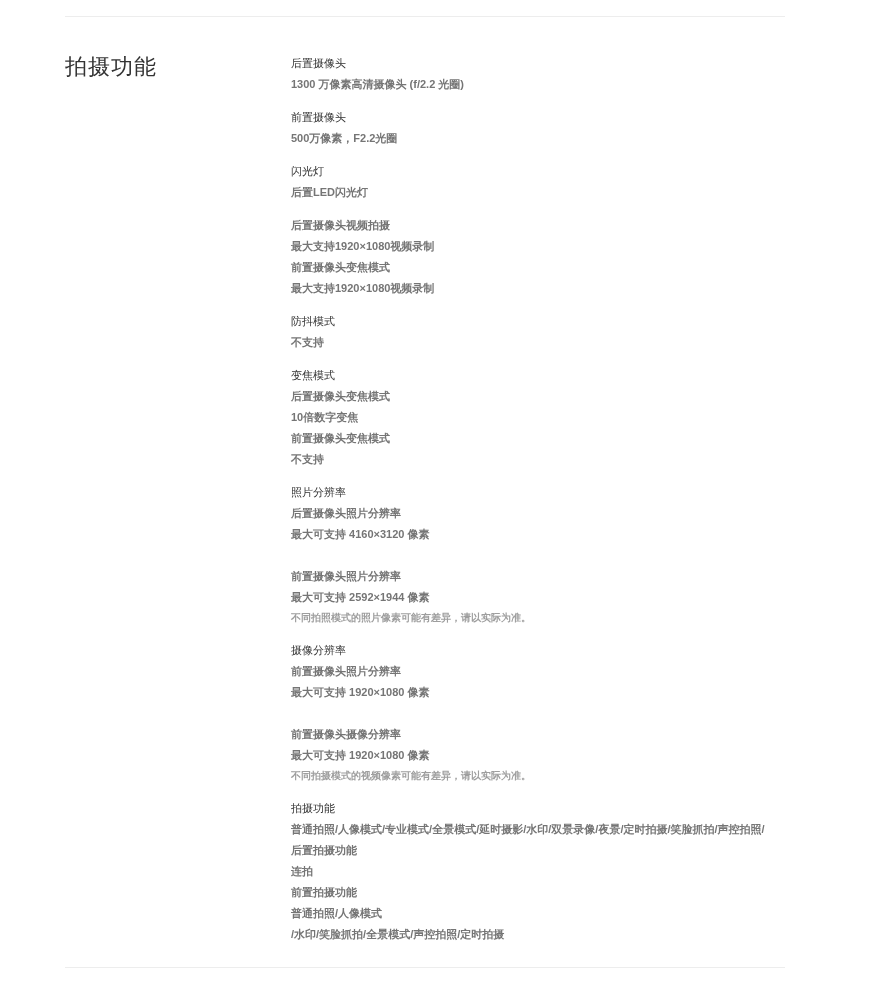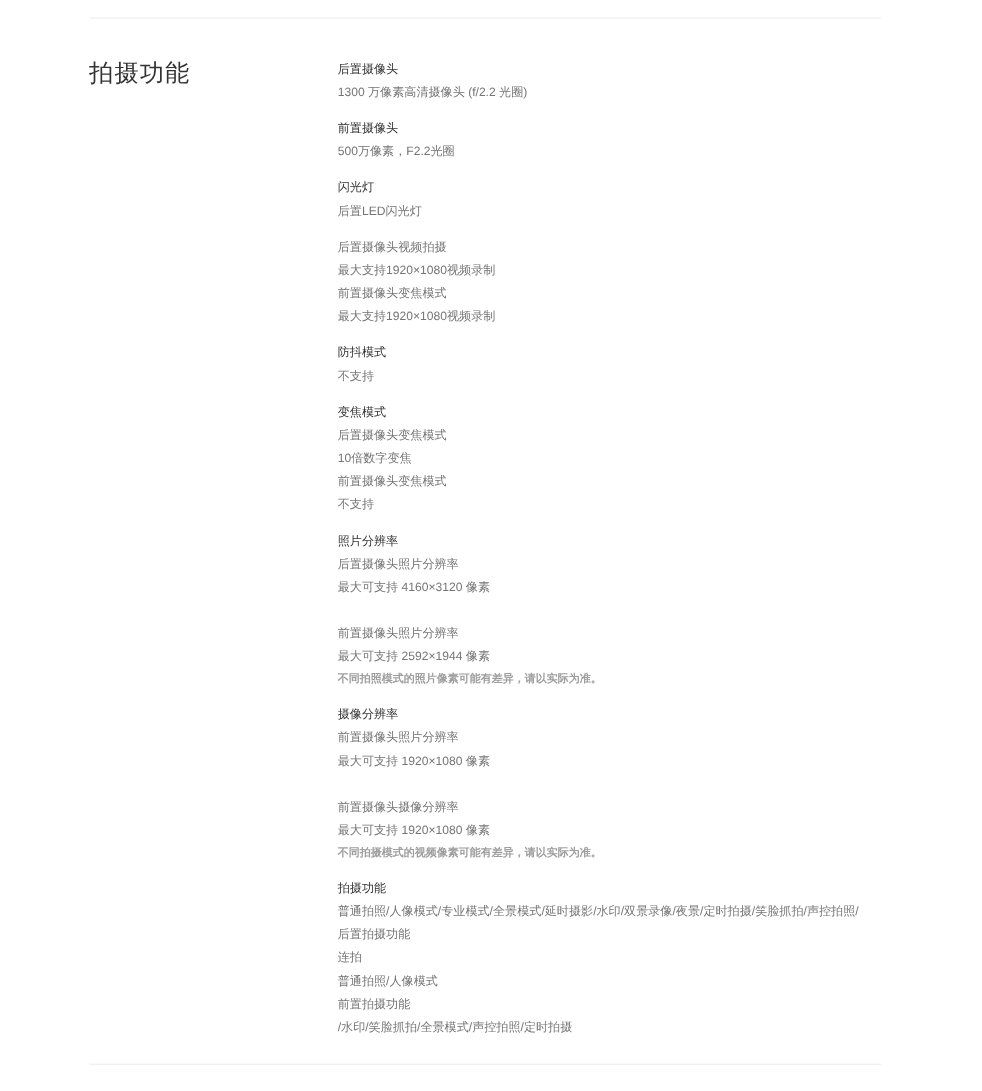--- a/index.html
+++ b/index.html
@@ -17,21 +17,20 @@
   }
   .sheet {
     position: absolute;
     left: 65px;
     top: 16px;
     width: 720px;
     border-top: 1px solid #ededed;
     border-bottom: 1px solid #ededed;
     padding: 35px 0 22px 0;
     box-sizing: border-box;
-    margin-left: 16px;
   }
   .cols {
     display: flex;
     align-items: flex-start;
   }
   .left-col {
     width: 226px;
     flex: 0 0 226px;
   }
   .section-title {
@@ -55,21 +54,21 @@
   }
   .spec-heading {
     margin: 0;
     font-size: 11px;
     font-weight: 400;
     color: #333333;
     line-height: 21px;
   }
   .spec-line {
     font-size: 11px;
-    font-weight: 400;
+    font-weight: 700;
     color: #757575;
     line-height: 21px;
     min-height: 21px;
   }
   .spec-note {
     font-size: 10px;
     font-weight: 700;
     color: #9e9e9e;
     line-height: 20px;
   }
@@ -137,20 +136,20 @@
             <div class="spec-line">前置摄像头摄像分辨率</div>
             <div class="spec-line">最大可支持 1920×1080 像素</div>
             <div class="spec-note">不同拍摄模式的视频像素可能有差异，请以实际为准。</div>
           </section>
 
   <section class="spec-section">
     <h3 class="spec-heading">拍摄功能</h3>
   <div class="spec-line">普通拍照/人像模式/专业模式/全景模式/延时摄影/水印/双景录像/夜景/定时拍摄/笑脸抓拍/声控拍照/</div>
             <div class="spec-line">后置拍摄功能</div>
             <div class="spec-line">连拍</div>
+            <div class="spec-line">前置拍摄功能</div>
             <div class="spec-line">普通拍照/人像模式</div>
-            <div class="spec-line">前置拍摄功能</div>
             <div class="spec-line">/水印/笑脸抓拍/全景模式/声控拍照/定时拍摄</div>
           </section>
 </div>
     </div>
   </div>
 </div>
 
 </body></html>

